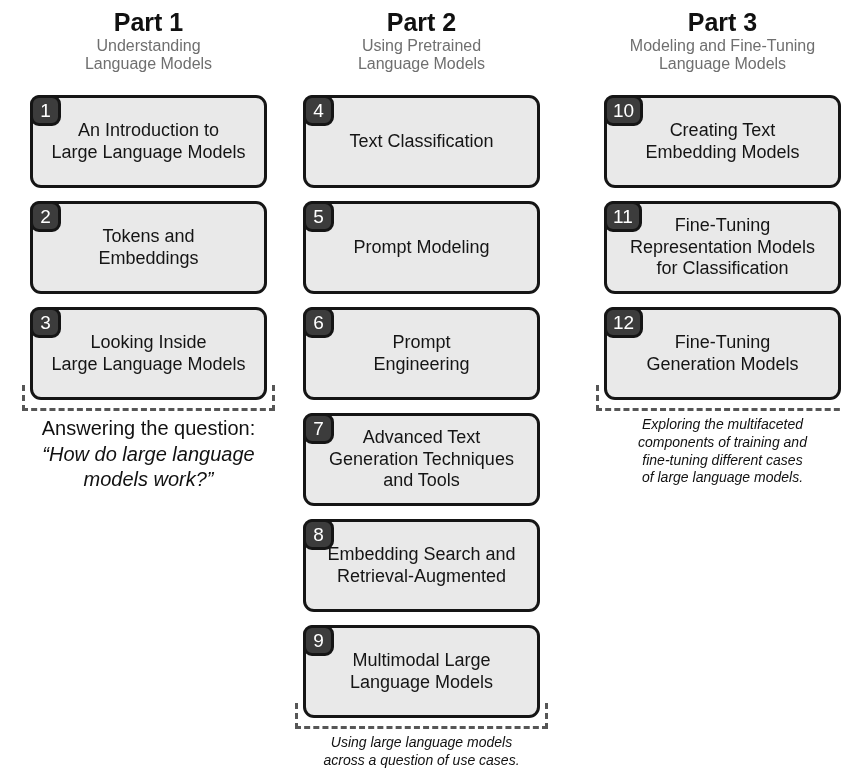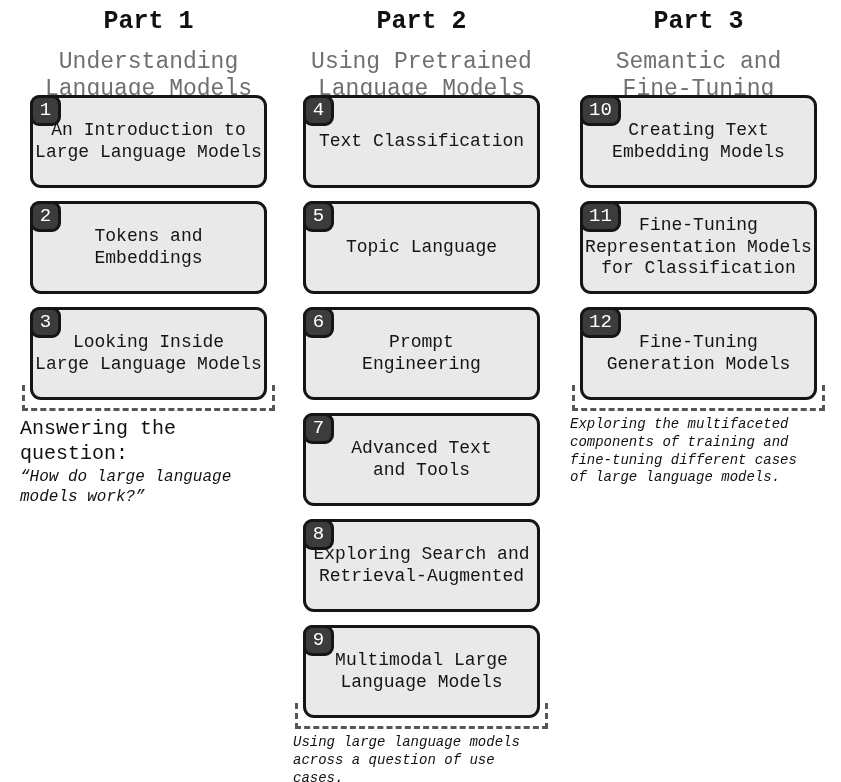--- a/index.html
+++ b/index.html
@@ -1,32 +1,32 @@
 <!DOCTYPE html>
 <html style="--background: #ffffff; --box_fill: #e9e9e9; --box_border: #151515; --badge_fill: #3c3c3c; --badge_border: #151515; --badge_text: #ffffff; --part_title: #111111; --part_subtitle: #6f6f6f; --chapter_text: #151515; --bracket_dash: #565656; --caption_text: #111111;"><head>
 <meta charset="utf-8">
 <style>
   html,body{margin:0;padding:0;background:#fff;}
   #canvas{
     position:relative;
     width:841px;height:782px;
     background:var(--background,#fff);
-    font-family:Liberation Mono, monospace;
+    font-family:Liberation Sans, sans-serif;
     color:var(--chapter_text,#151515);
     overflow:hidden;
   }
   .col{position:absolute;top:8px;width:237px;}
-  .col0{left:30px}.col1{left:303px}.col2{left:580px}
+  .col0{left:30px}.col1{left:303px}.col2{left:604px}
   .part-header{height:87px;text-align:center;}
   .part-title{
     font-size:25px;font-weight:700;line-height:1.15;
     color:var(--part_title,#111);
   }
   .part-subtitle{
-    font-size:23px;line-height:1.17;margin-top:12px;
+    font-size:16px;line-height:1.17;margin-top:0;
     color:var(--part_subtitle,#6f6f6f);
   }
   .chapter{
     position:relative;box-sizing:border-box;
     height:93px;margin-bottom:13px;
     background:var(--box_fill,#e9e9e9);
     border:3px solid var(--box_border,#151515);
     border-radius:11px;
     display:flex;align-items:center;justify-content:center;
   }
@@ -43,25 +43,25 @@
     color:var(--badge_text,#fff);
     font-size:19px;line-height:25px;text-align:center;
   }
   .bracket{
     box-sizing:border-box;
     margin:-28px -8px 0 -8px;height:26px;
     border:3px dashed var(--bracket_dash,#565656);
     border-top:none;
   }
   .caption{
-    margin:5px -10px 0 -10px;text-align:left;
+    margin:5px -10px 0 -10px;text-align:center;
     color:var(--caption_text,#111);
   }
   .caption-lead{font-size:20px;line-height:1.25;margin-bottom:1px;}
-  .caption-quote{font-size:16px;font-style:italic;line-height:1.25;}
+  .caption-quote{font-size:20px;font-style:italic;line-height:1.25;}
   .caption-italic{font-size:14px;font-style:italic;line-height:1.27;}
   .line{display:block;}
 </style>
 </head>
 <body>
 
 <div id="canvas">
 
   <div class="col col0">
     <div class="part-header">
@@ -119,44 +119,45 @@
     <div class="chapter">
       <div class="badge">4</div>
       <div class="chapter-label">
         <span class="line">Text Classification</span>
       </div>
     </div>
 
     <div class="chapter">
       <div class="badge">5</div>
       <div class="chapter-label">
-        <span class="line">Topic Language</span>
+        <span class="line">Prompt Modeling</span>
       </div>
     </div>
 
     <div class="chapter">
       <div class="badge">6</div>
       <div class="chapter-label">
         <span class="line">Prompt</span>
         <span class="line">Engineering</span>
       </div>
     </div>
 
     <div class="chapter">
       <div class="badge">7</div>
       <div class="chapter-label">
         <span class="line">Advanced Text</span>
+        <span class="line">Generation Techniques</span>
         <span class="line">and Tools</span>
       </div>
     </div>
 
     <div class="chapter">
       <div class="badge">8</div>
       <div class="chapter-label">
-        <span class="line">Exploring Search and</span>
+        <span class="line">Embedding Search and</span>
         <span class="line">Retrieval-Augmented</span>
       </div>
     </div>
 
     <div class="chapter">
       <div class="badge">9</div>
       <div class="chapter-label">
         <span class="line">Multimodal Large</span>
         <span class="line">Language Models</span>
       </div>
@@ -169,21 +170,21 @@
         <span class="line">Using large language models</span>
         <span class="line">across a question of use cases.</span>
       </div>
     </div>
   </div>
 
   <div class="col col2">
     <div class="part-header">
       <div class="part-title">Part 3</div>
       <div class="part-subtitle">
-        <span class="line">Semantic and Fine-Tuning</span>
+        <span class="line">Modeling and Fine-Tuning</span>
         <span class="line">Language Models</span>
       </div>
     </div>
 
     <div class="chapter">
       <div class="badge">10</div>
       <div class="chapter-label">
         <span class="line">Creating Text</span>
         <span class="line">Embedding Models</span>
       </div>

